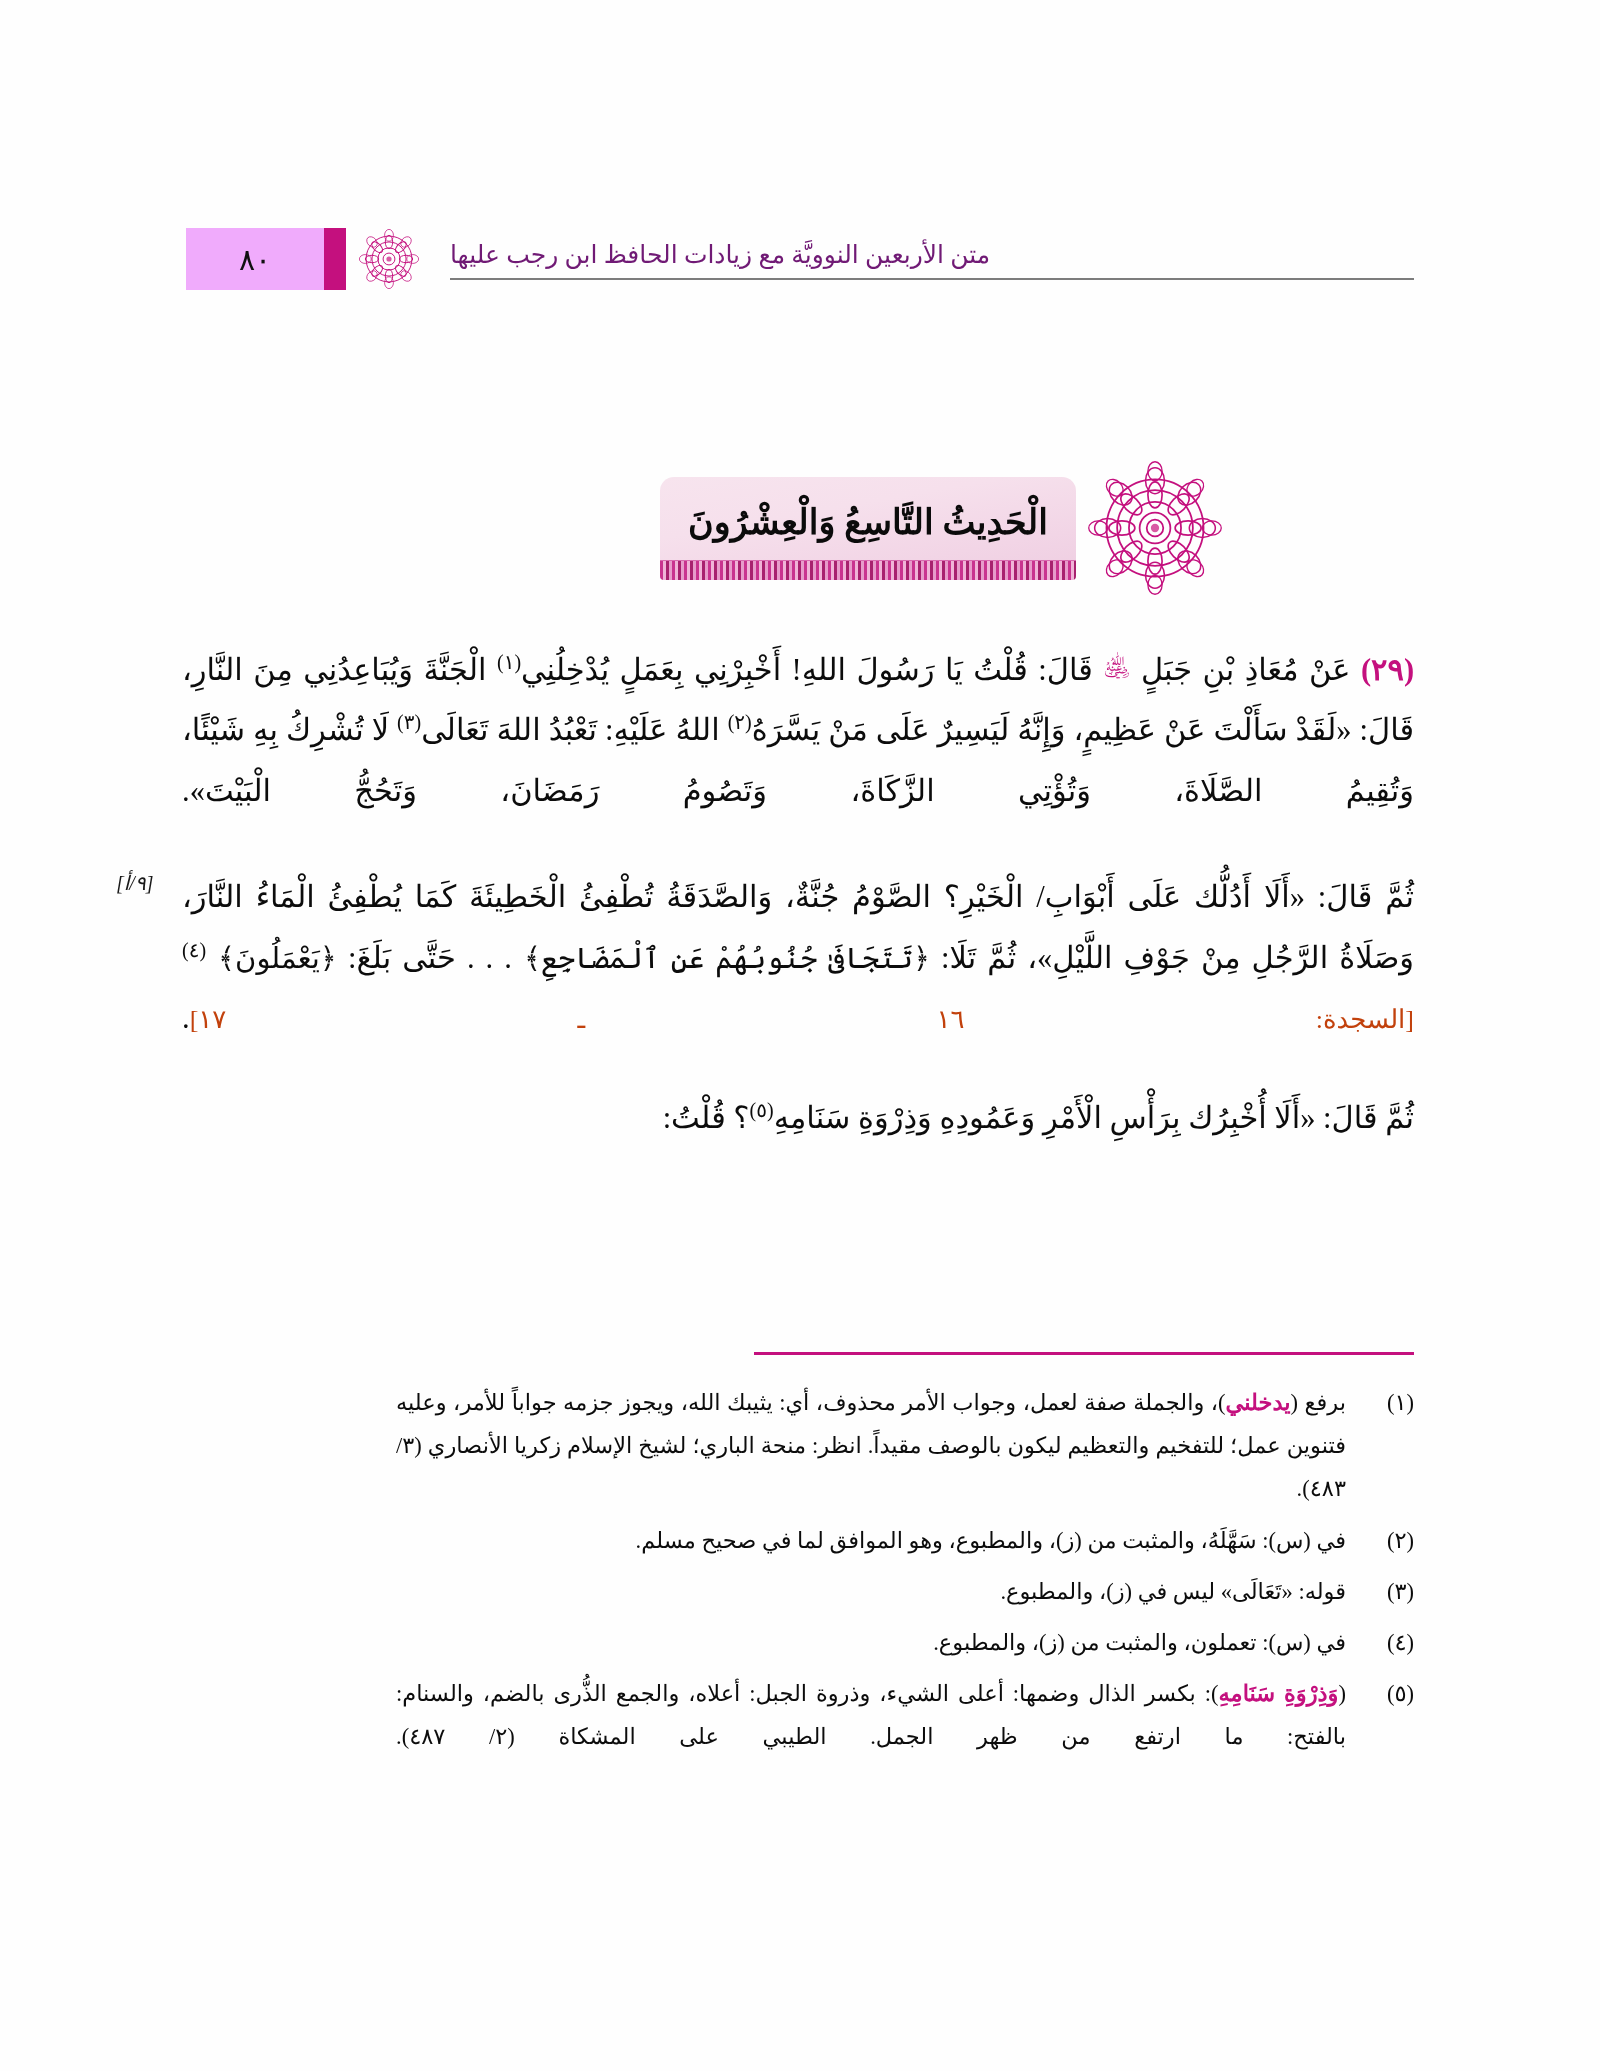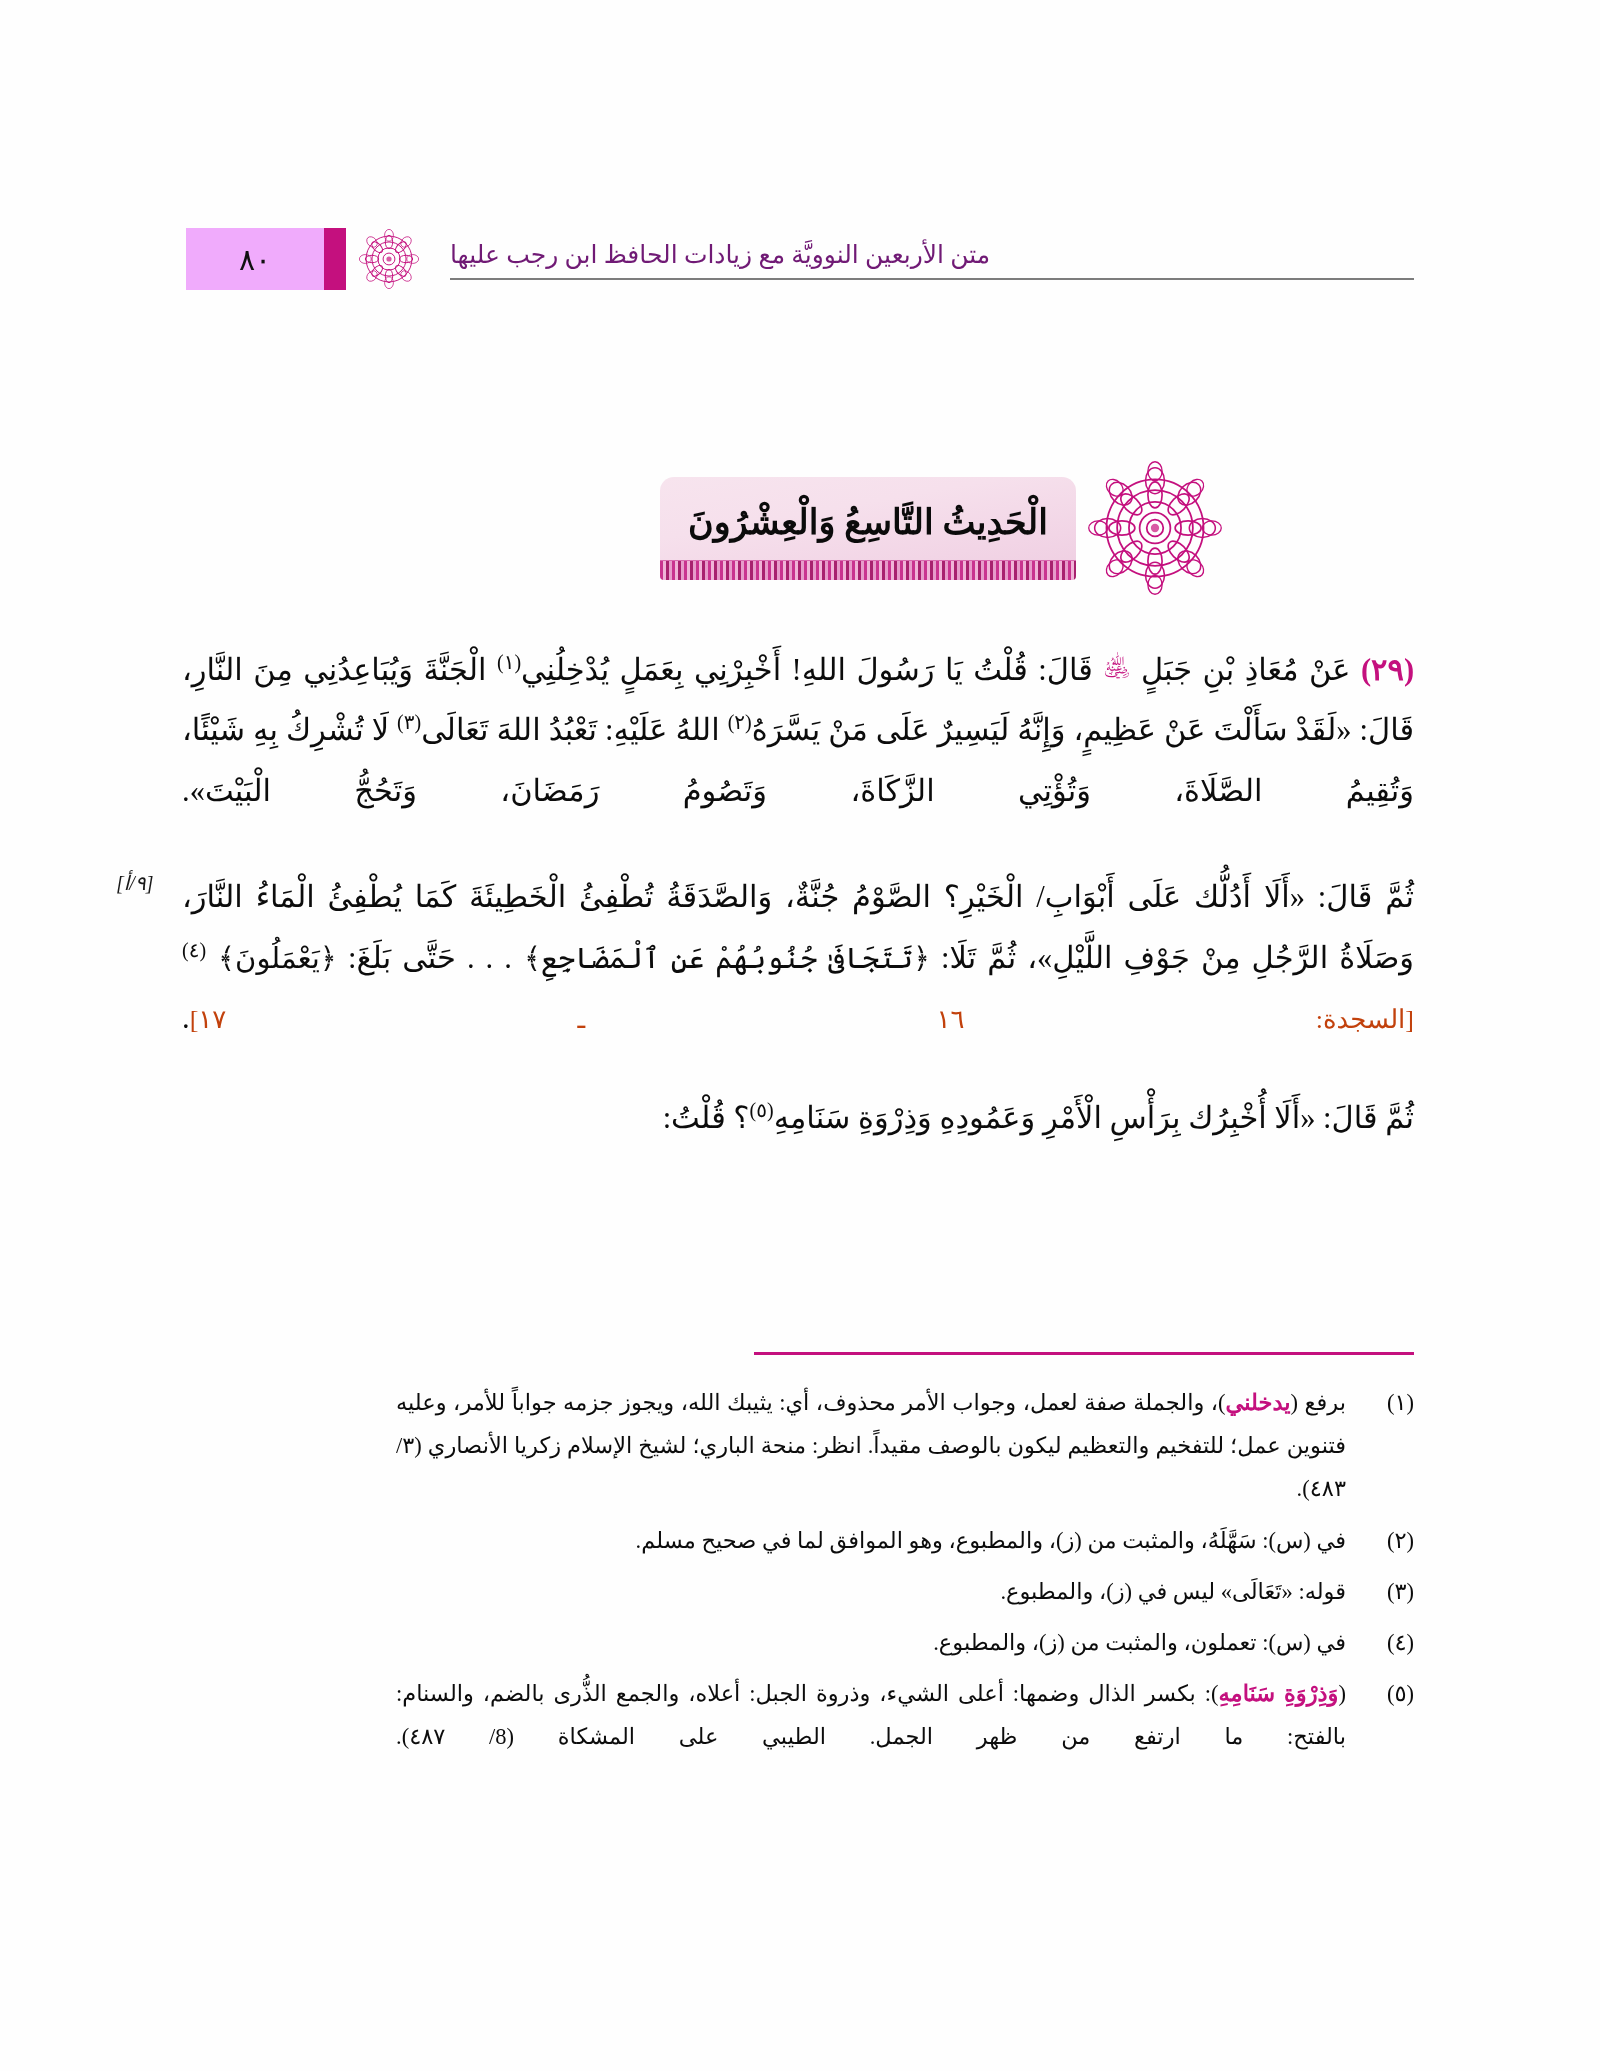--- a/index.html
+++ b/index.html
@@ -382,17 +382,17 @@
       <span class="fn-text ll-right"><span>قوله: «تَعَالَى» ليس في (ز)، والمطبوع.</span><span class="fn-highlight"></span><span></span></span>
     </div>
 
     <div class="fn-item">
       <span class="fn-num">(٤)</span>
       <span class="fn-text ll-right"><span>في (س): تعملون، والمثبت من (ز)، والمطبوع.</span><span class="fn-highlight"></span><span></span></span>
     </div>
 
     <div class="fn-item">
       <span class="fn-num">(٥)</span>
-      <span class="fn-text"><span>(</span><span class="fn-highlight">وَذِرْوَةِ سَنَامِهِ</span><span>): بكسر الذال وضمها: أعلى الشيء، وذروة الجبل: أعلاه، والجمع الذُّرى بالضم، والسنام: بالفتح: ما ارتفع من ظهر الجمل. الطيبي على المشكاة (8/ ٤٨٧).</span></span>
+      <span class="fn-text"><span>(</span><span class="fn-highlight">وَذِرْوَةِ سَنَامِهِ</span><span>): بكسر الذال وضمها: أعلى الشيء، وذروة الجبل: أعلاه، والجمع الذُّرى بالضم، والسنام: بالفتح: ما ارتفع من ظهر الجمل. الطيبي على المشكاة (٢/ ٤٨٧).</span></span>
     </div>
 
   </div>
 </div>
 
 </body></html>

